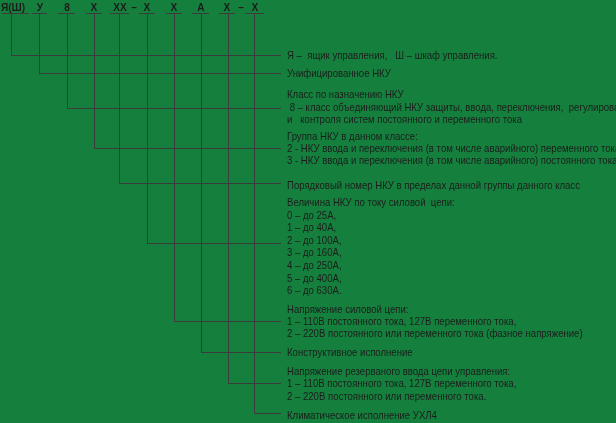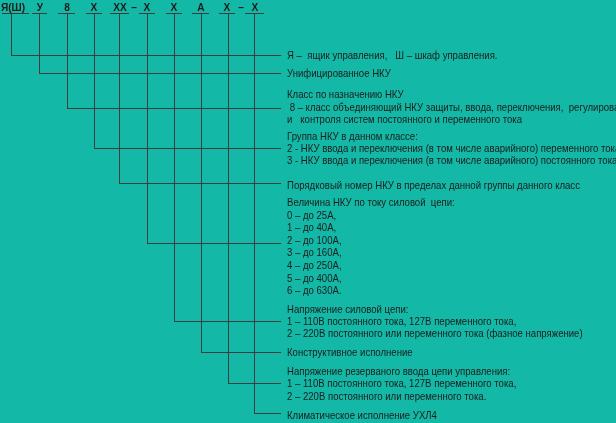--- a/index.html
+++ b/index.html
@@ -1,17 +1,17 @@
 <!DOCTYPE html>
 <html><head>
 <meta charset="utf-8">
 <style>
   html,body{margin:0;padding:0;background:#ffffff;}
   .canvas{
-    position:relative;width:616px;height:423px;background:#14b8a6;
+    position:relative;width:616px;height:423px;background:#15803d;
     font-family:"Liberation Sans", sans-serif;color:#1c1c1c;overflow:hidden;
   }
   .sym{
     position:absolute;top:1px;width:30px;text-align:center;
     font-size:11px;font-weight:700;letter-spacing:0;white-space:pre;
     transform:scaleX(0.92);transform-origin:center top;
   }
   .bar{position:absolute;top:13px;height:1px;background:#3c3c3c;}
   .vline{position:absolute;width:1px;background:#3c3c3c;}
   .hline{position:absolute;height:1px;background:#3c3c3c;}

